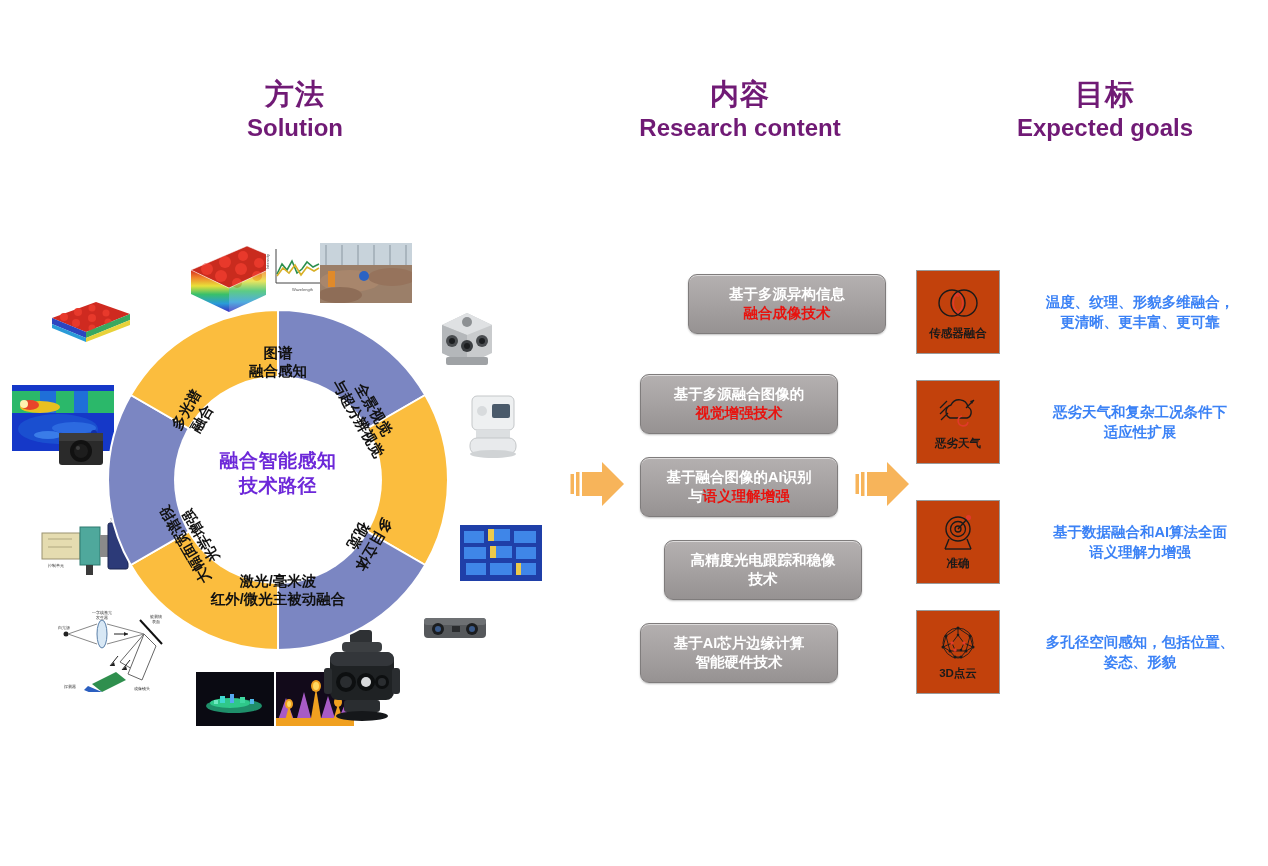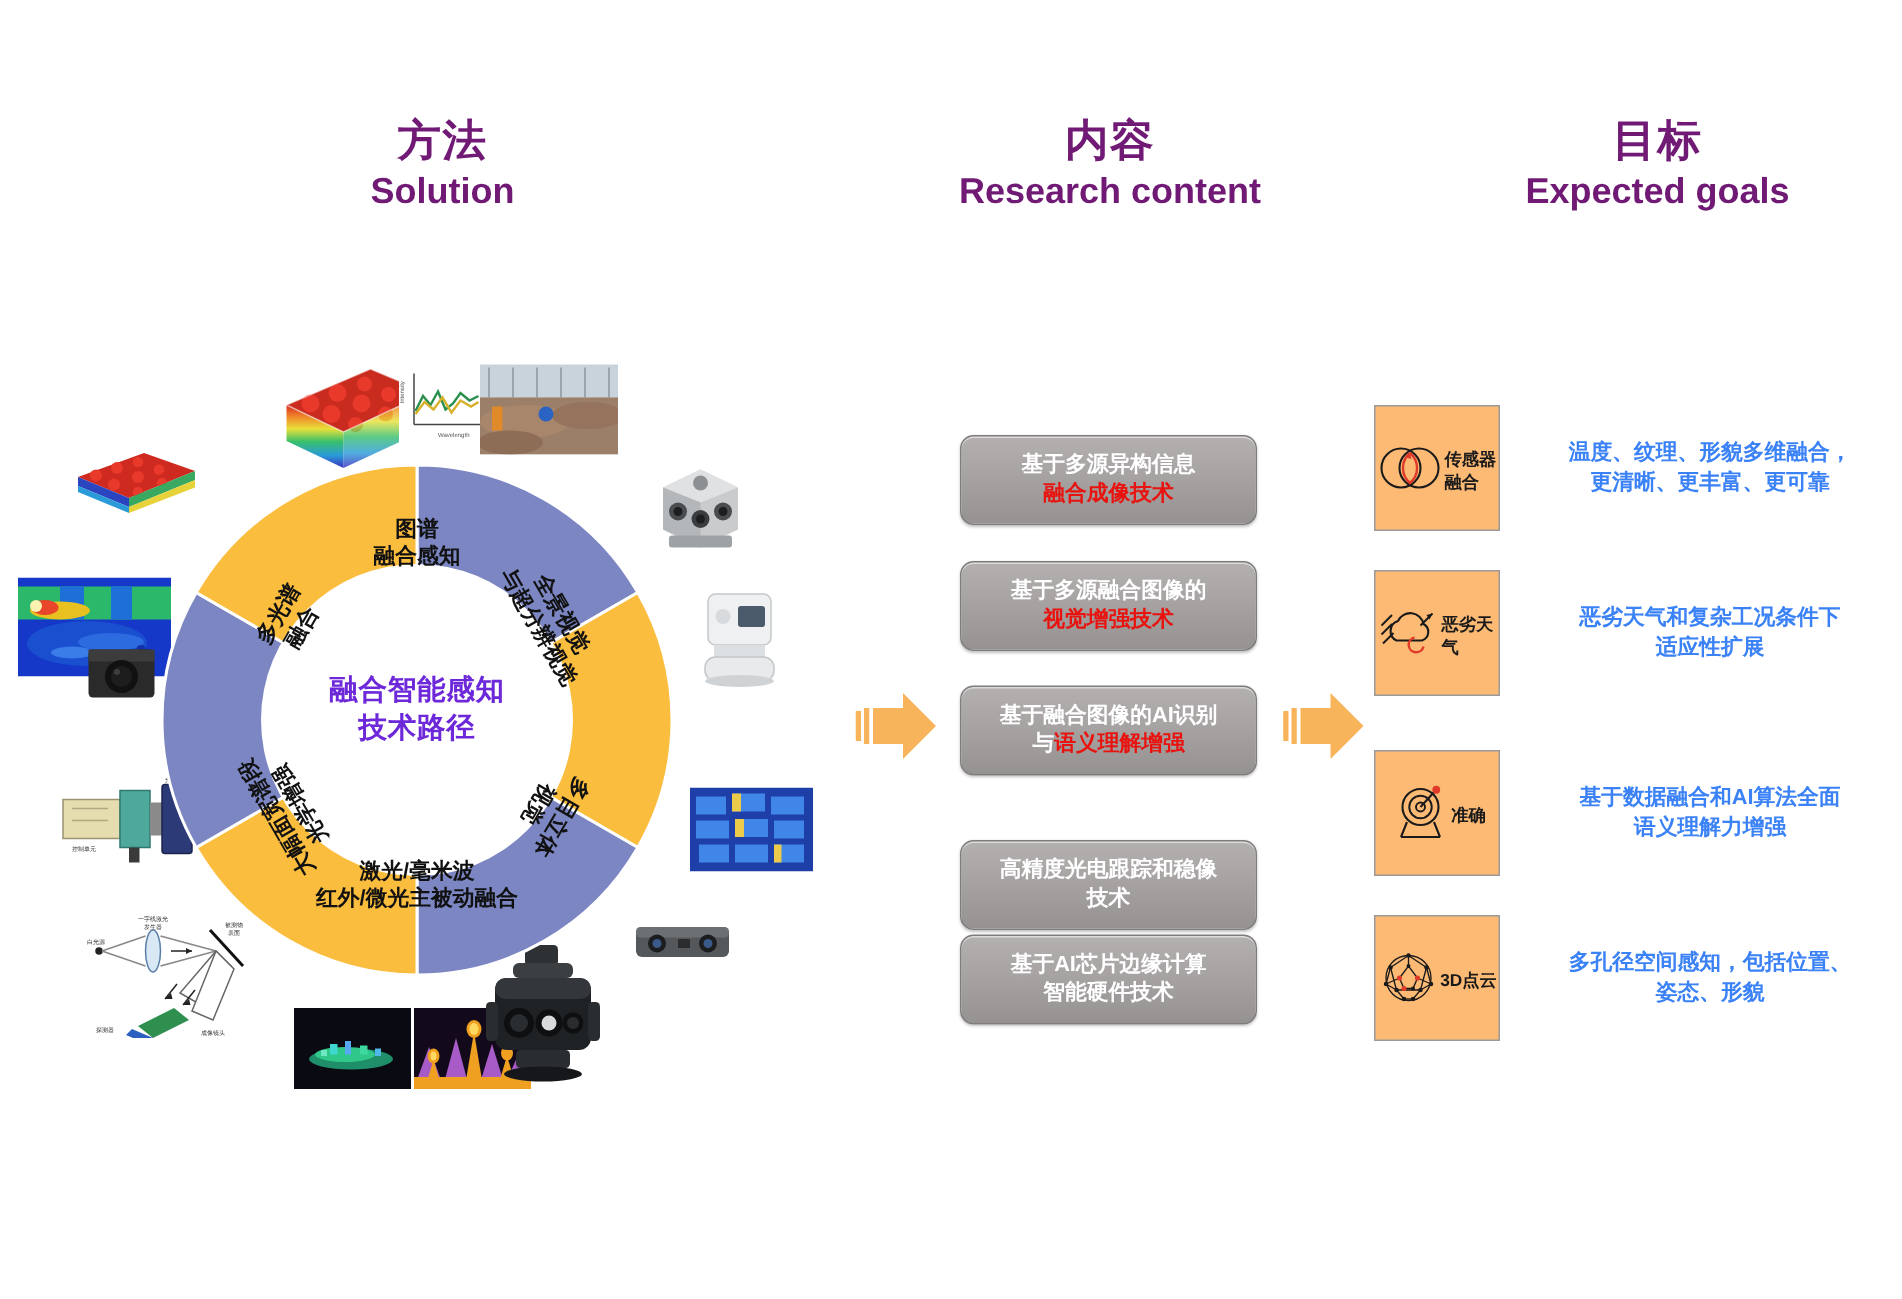--- a/index.html
+++ b/index.html
@@ -41,27 +41,27 @@
     position:absolute;left:640px;width:196px;height:58px;
     border-radius:9px;
     background:linear-gradient(180deg,#b4b0b0 0%,#a7a3a3 45%,#969292 100%);
     border:1px solid #7f7c7c;
     box-shadow:inset 0 1px 0 rgba(255,255,255,.55), 0 1px 2px rgba(0,0,0,.25);
     display:flex;align-items:center;justify-content:center;
     text-align:center;line-height:1.3;
   }
   .mid-box .t{font-size:14.5px;font-weight:bold;color:#ffffff;}
   .mid-box .t .red{color:#e8130f;}
-  #mid-1{top:290px;} #mid-2{top:374px;} #mid-3{top:457px;}
-  #mid-4{top:560px;} #mid-5{top:623px;}
+  #mid-1{top:274px;margin-left:48px;} #mid-2{top:374px;} #mid-3{top:457px;}
+  #mid-4{top:540px;margin-left:24px;} #mid-5{top:623px;}
 
   
   .goal-row{position:absolute;left:916px;width:344px;height:92px;display:flex;align-items:center;}
-  .goal-icon{width:82px;height:82px;border:1px solid #9a9a9a;background:#fdba74;
-    display:flex;flex-direction:row;align-items:center;justify-content:center;flex:none;}
+  .goal-icon{width:82px;height:82px;border:1px solid #9a9a9a;background:#c2410c;
+    display:flex;flex-direction:column;align-items:center;justify-content:center;flex:none;}
   .goal-icon .gl{font-size:11.5px;font-weight:bold;color:#1a1a1a;margin-top:3px;}
   .goal-icon .gsvg{height:40px;display:flex;align-items:center;justify-content:center;}
   .goal-text{margin-left:24px;font-size:14.5px;font-weight:bold;color:#3b82f6;
     line-height:1.38;text-align:center;width:232px;}
   #goal-1{top:266px;} #goal-2{top:376px;} #goal-3{top:496px;} #goal-4{top:606px;}
 </style>
 </head>
 <body>
 
 <div class="stage">

